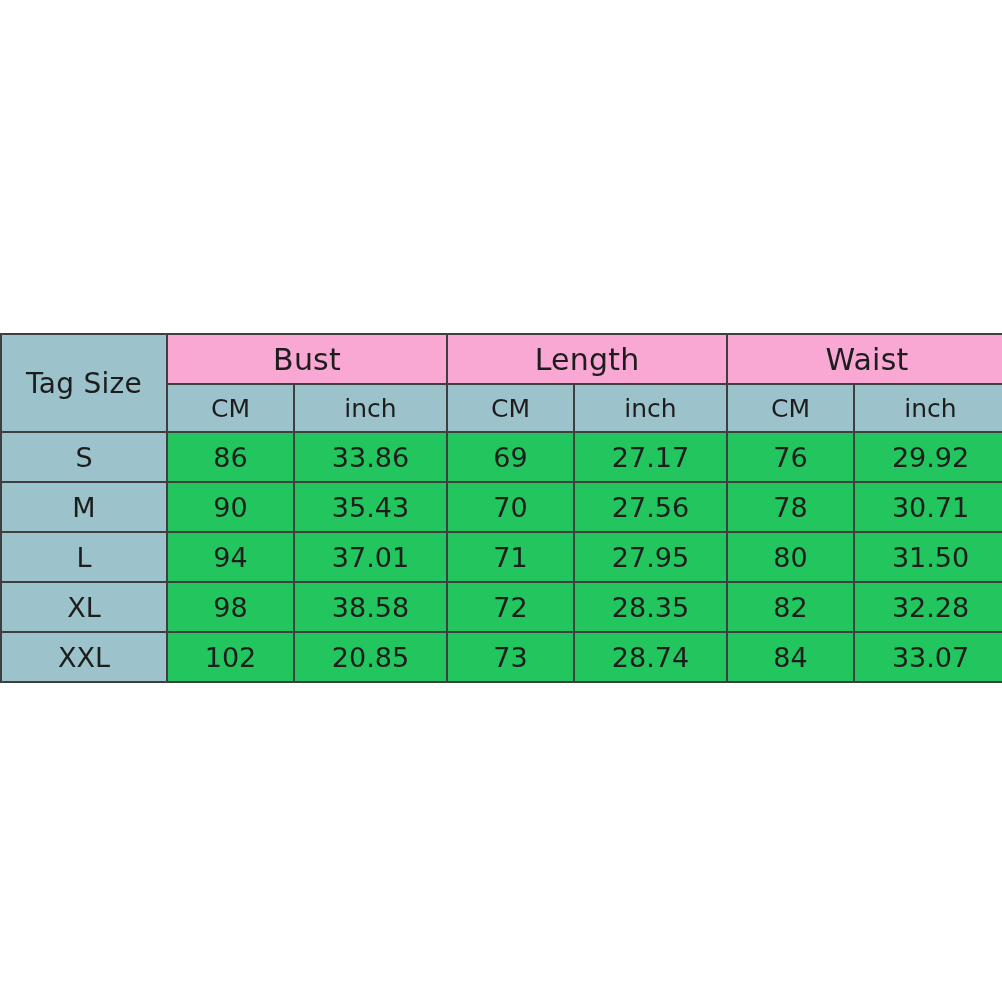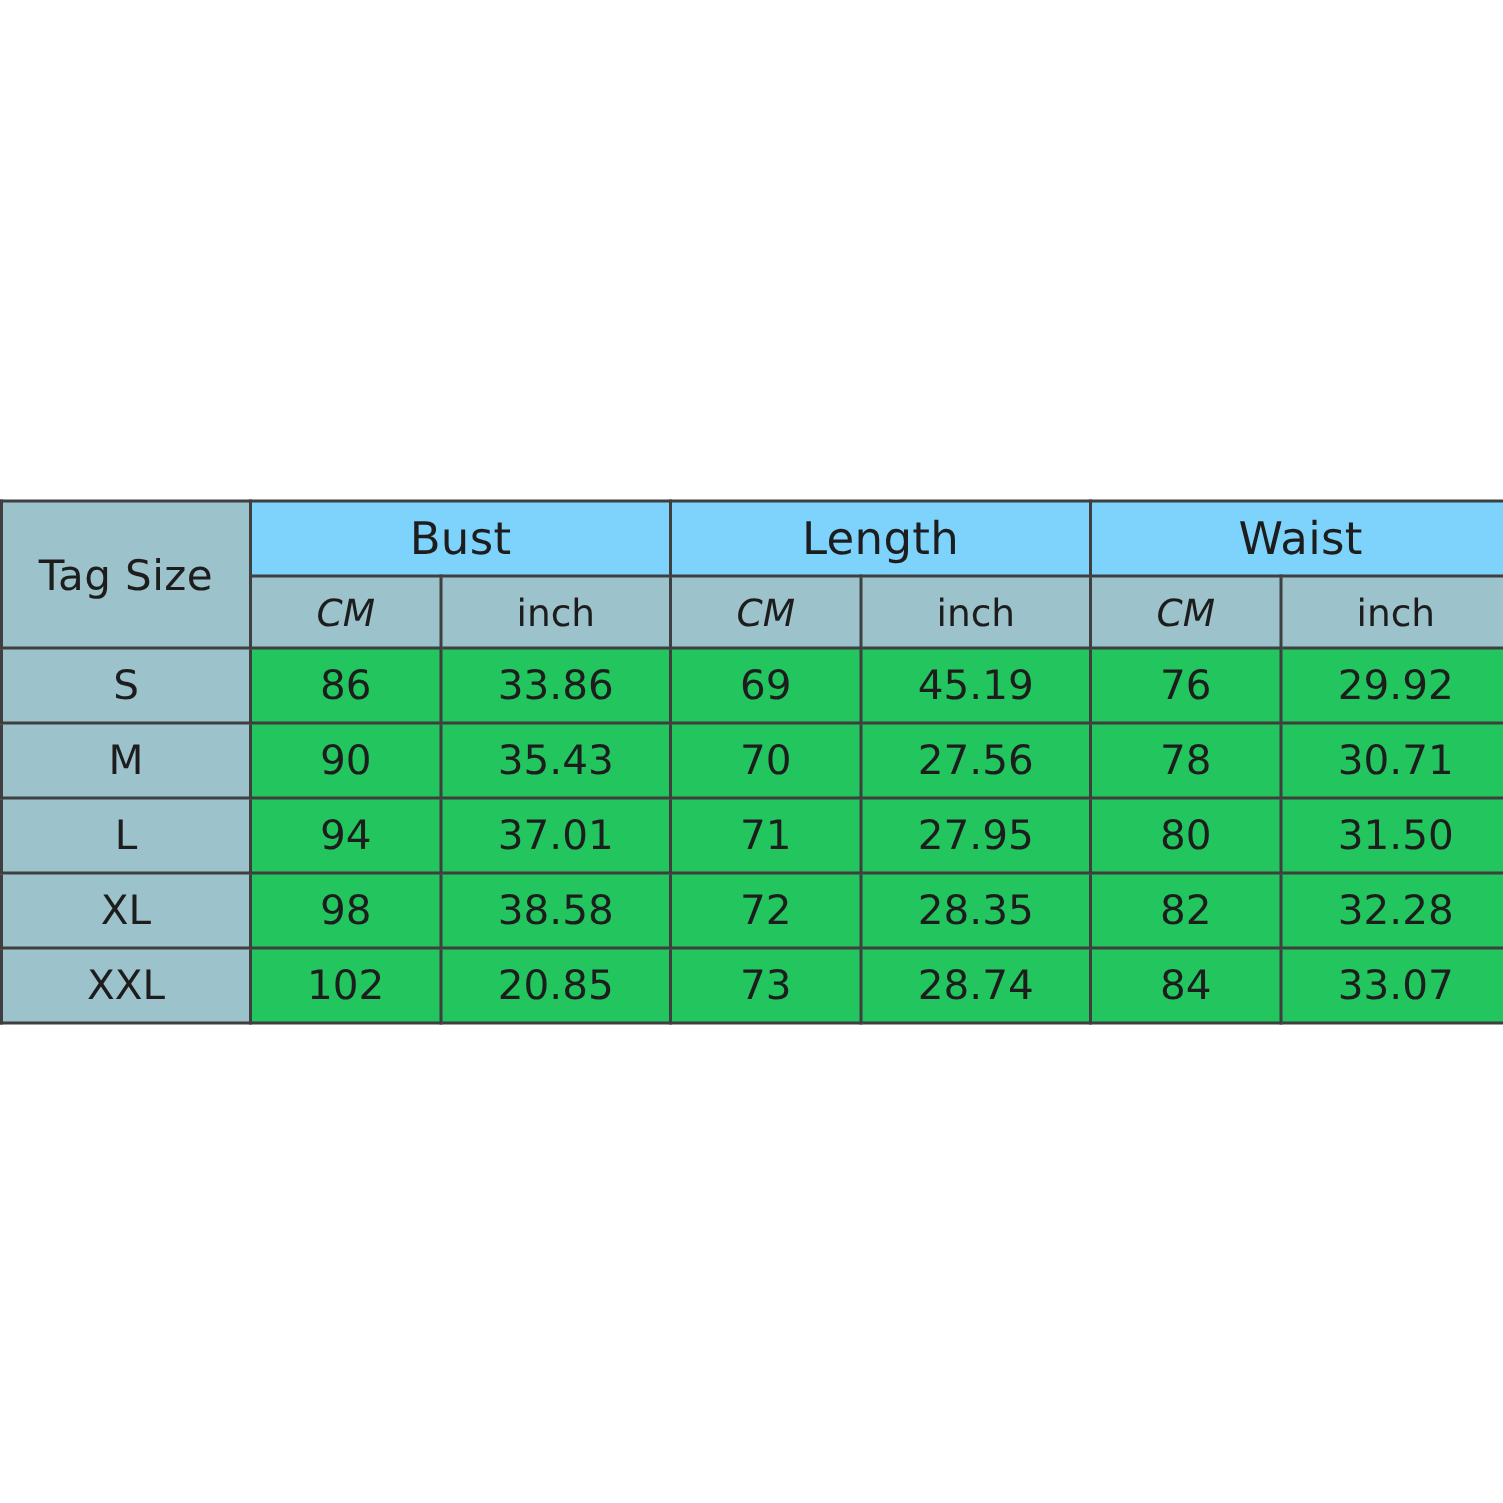--- a/index.html
+++ b/index.html
@@ -38,33 +38,33 @@
     color: #1d1d1d;
     font-weight: normal;
     padding: 0;
   }
   
   col.c-tag   { width: 166px; }
   col.c-cm    { width: 127px; }
   col.c-in    { width: 153px; }
 
   .hdr-group {
-    background: #7dd3fc;
+    background: #f9a8d4;
     font-size: 30px;
     font-weight: bold;
     height: 48px;
     letter-spacing: 0.2px;
   }
   .hdr-unit {
     background: #9cc3cb;
     font-size: 25px;
     height: 46px;
     font-style: normal;
   }
-  .hdr-unit.cm { font-style: italic; }
+  .hdr-unit.cm { }
   .tag-cell {
     background: #9cc3cb;
     font-size: 28px;
     font-weight: bold;
     letter-spacing: 0.3px;
   }
   .size-cell {
     background: #9cc3cb;
     font-size: 27px;
     height: 48px;
@@ -106,21 +106,21 @@
           <td class="hdr-unit cm">CM</td>
           <td class="hdr-unit">inch</td>
         </tr>
       </thead>
       <tbody>
         <tr>
           <td class="size-cell">S</td>
           <td class="val-cell">86</td>
           <td class="val-cell">33.86</td>
           <td class="val-cell">69</td>
-          <td class="val-cell">45.19</td>
+          <td class="val-cell">27.17</td>
           <td class="val-cell">76</td>
           <td class="val-cell">29.92</td>
         </tr>
         <tr>
           <td class="size-cell">M</td>
           <td class="val-cell">90</td>
           <td class="val-cell">35.43</td>
           <td class="val-cell">70</td>
           <td class="val-cell">27.56</td>
           <td class="val-cell">78</td>

